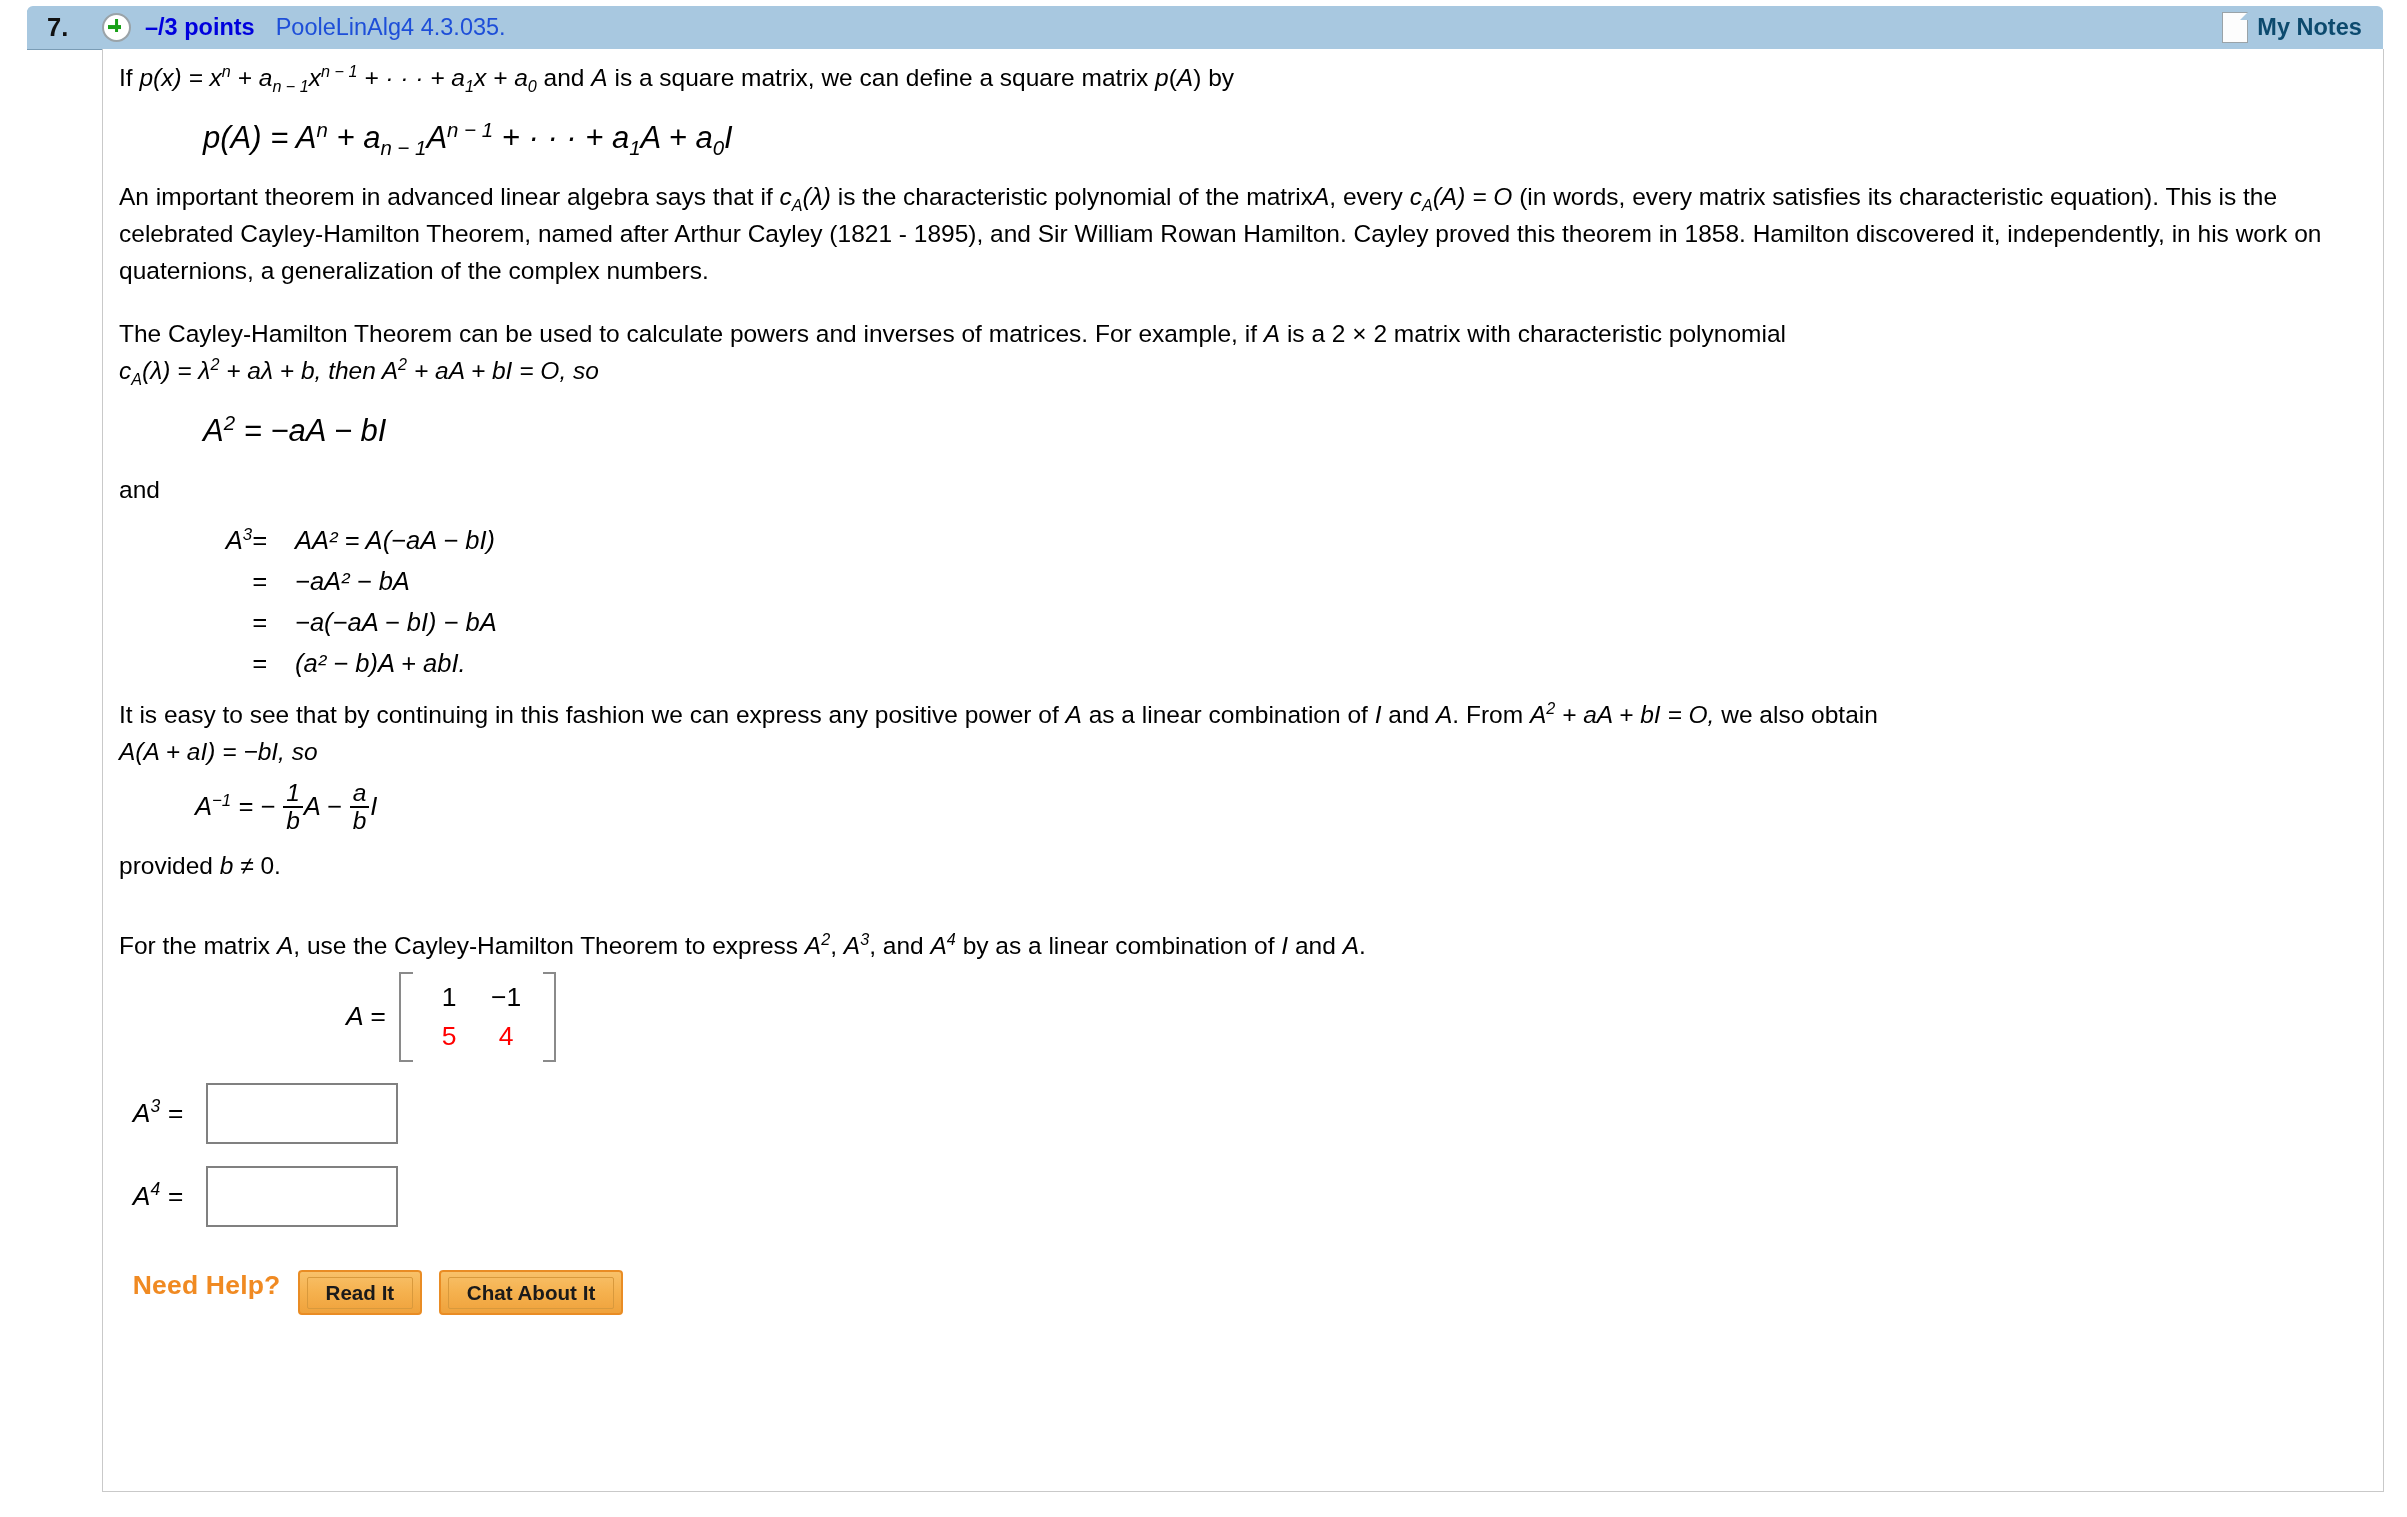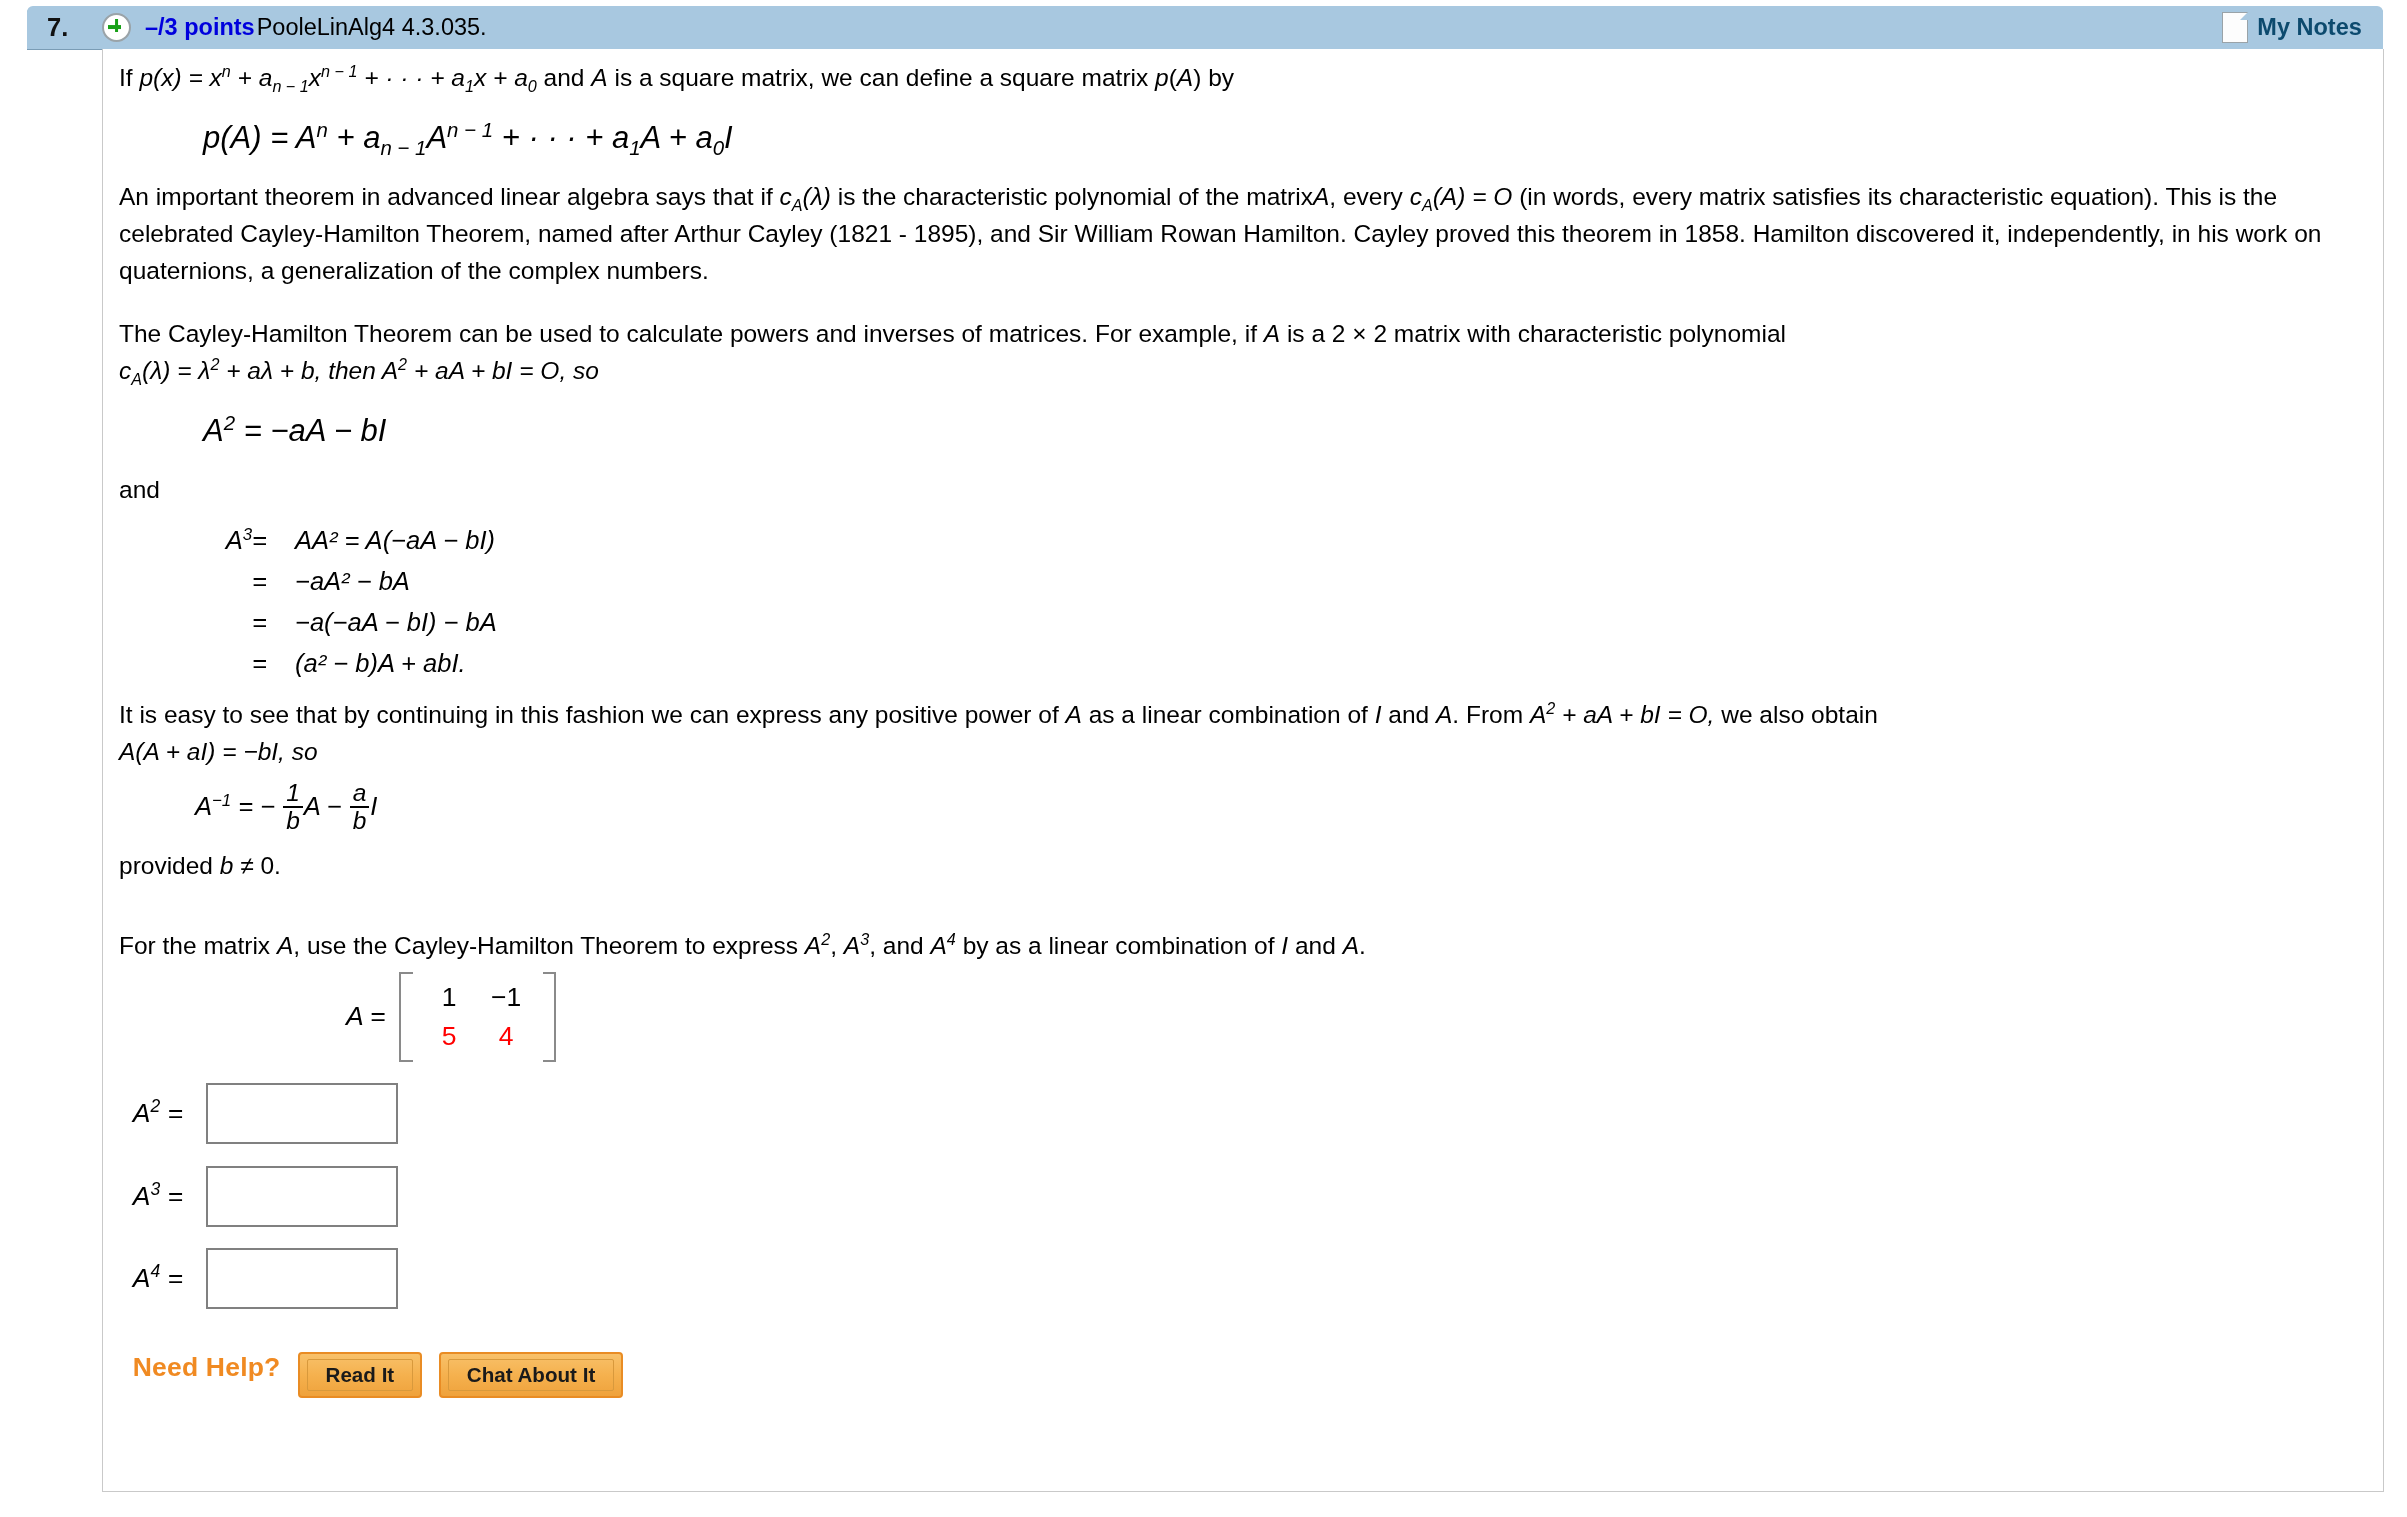--- a/index.html
+++ b/index.html
@@ -56,22 +56,22 @@
 
   .points {
     font-size: 23.5px;
     font-weight: bold;
     color: #0000dd;
     margin-left: 13.7px;
     white-space: nowrap;
   }
   .qref {
     font-size: 23.5px;
-    color: #000000;
-    margin-left: 2px;
+    color: #1d4ed8;
+    margin-left: 21px;
     white-space: nowrap;
   }
   .notes-wrap {
     margin-left: auto;
     margin-right: 21.6px;
     display: flex;
     align-items: center;
     gap: 9.8px;
   }
   .note-icon {
@@ -405,24 +405,20 @@
           <span class="mcell">1</span>
           <span class="mcell">−1</span>
           <span class="mcell red">5</span>
           <span class="mcell red">4</span>
         </span>
         <span class="brk r"></span>
       </span>
     </div>
 
     <div class="ansrow">
-      <span class="anslabel"><span>A</span><sup>2</sup> <span>=</span></span>
-      <input class="ansbox" type="text" value="" placeholder="" style="">
-    </div>
-    <div class="ansrow">
       <span class="anslabel"><span>A</span><sup>3</sup> <span>=</span></span>
       <input class="ansbox" type="text" value="" placeholder="" style="">
     </div>
     <div class="ansrow">
       <span class="anslabel"><span>A</span><sup>4</sup> <span>=</span></span>
       <input class="ansbox" type="text" value="" placeholder="" style="">
     </div>
 
     <div class="helprow">
       <span class="help-label">Need Help?</span>

